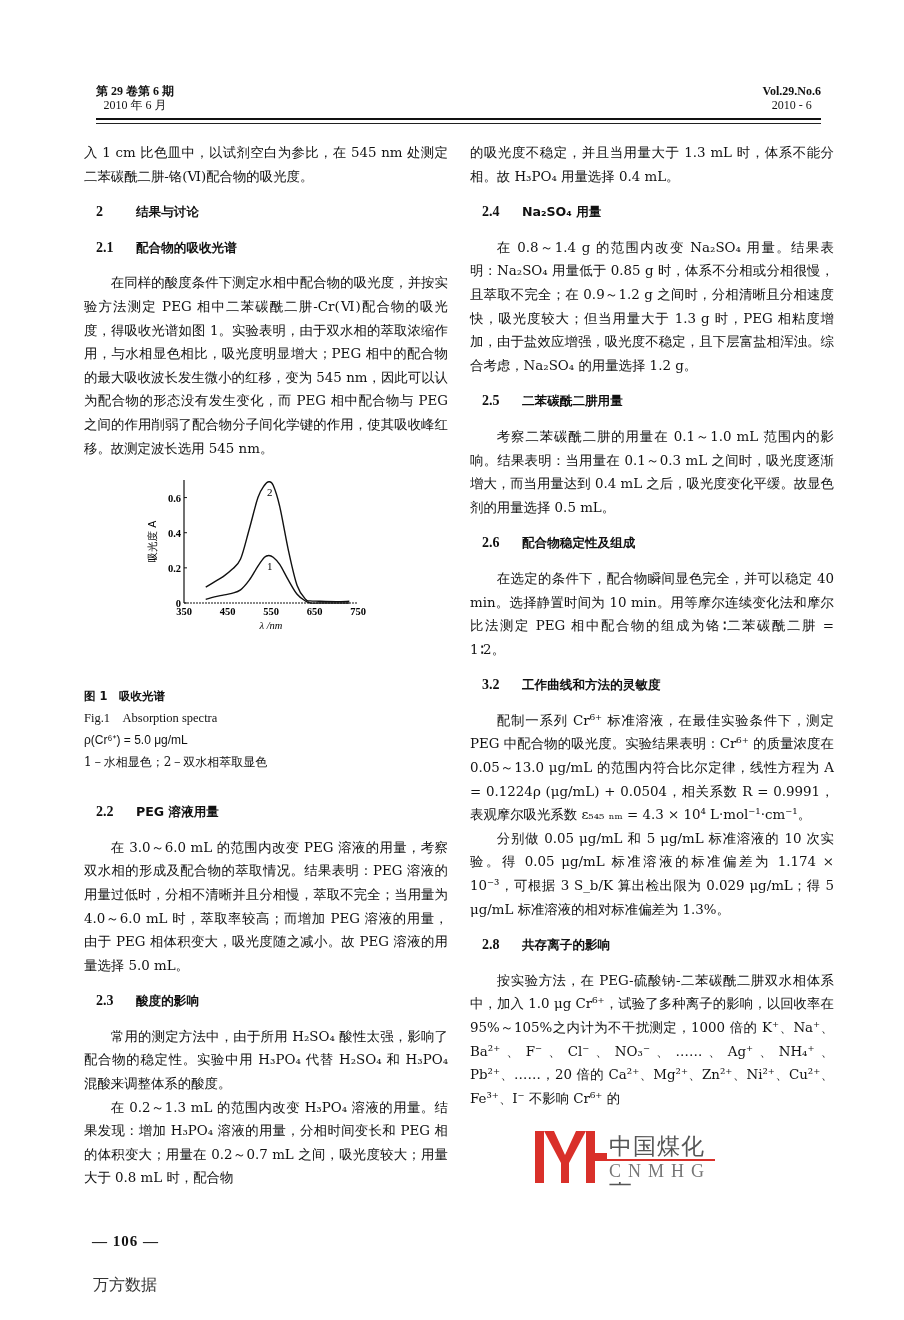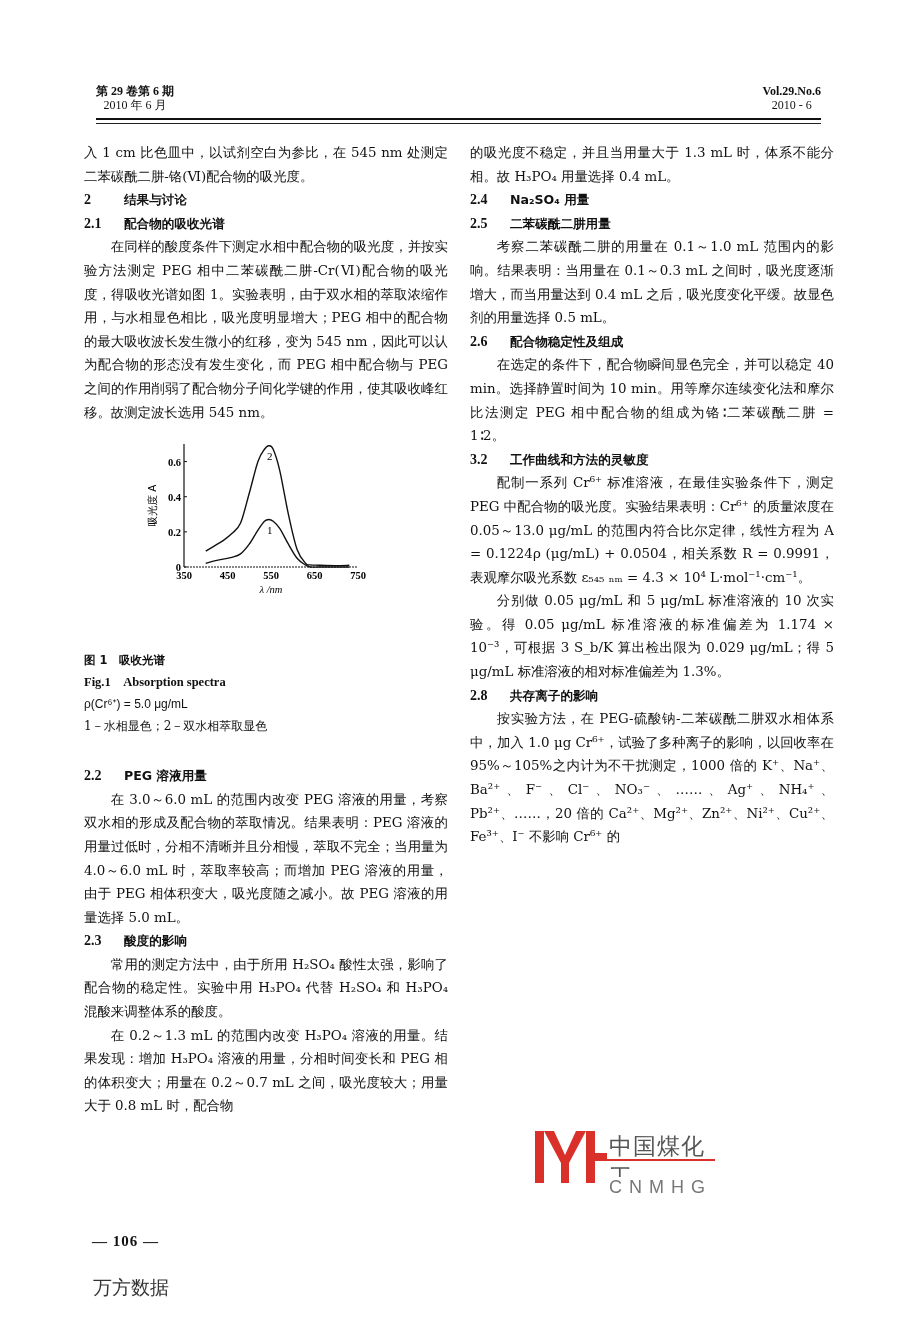--- a/index.html
+++ b/index.html
@@ -14,39 +14,39 @@
   .hdr .r { right: 0; text-align: center; font-weight: bold; }
   .hdr .r .sub { font-weight: normal; }
   .rule1 { position: absolute; top: 118px; left: 96px; width: 725px; height: 2px; background: #111; }
   .rule2 { position: absolute; top: 123px; left: 96px; width: 725px; height: 1px; background: #222; }
 
   .col { position: absolute; top: 141px; width: 364px; font-size: 13.4px; line-height: 23.6px; }
   .col.left { left: 84px; }
   .col.right { left: 470px; }
   .p { text-align: justify; text-align-last: left; margin: 0; }
   .ind { text-indent: 2em; }
-  .h1, .h2 { font-family: "DejaVu Sans", "Liberation Sans", sans-serif; font-weight: bold; font-size: 12.6px; margin: 0; }
+  .h1, .h2 { font-family: "DejaVu Sans", "Liberation Sans", sans-serif; font-weight: bold; font-size: 12.6px; margin: 12px; }
   .h2 .num, .h1 .num { display: inline-block; width: 40px; font-family: "Liberation Serif", serif; font-size: 14px; }
 
   .figure { position: relative; height: 400px; }
   #chart { position: absolute; left: 56px; top: 12px; }
   .cap { position: absolute; left: 0; width: 364px; text-align: left; font-size: 12px; line-height: 21px; }
   .cap.c1 { top: 226px; font-family: "DejaVu Sans", sans-serif; font-weight: bold; font-size: 11.5px; }
-  .cap.c2 { top: 248px; font-family: "Liberation Serif", serif; font-weight: bold; font-size: 12.5px; }
+  .cap.c2 { top: 248px; font-family: "Liberation Serif", serif; font-weight: normal; font-size: 12.5px; }
   .cap.c3 { top: 270px; font-family: Liberation Sans, sans-serif; }
   .cap.c4 { top: 292px; }
 
   .folio { position: absolute; top: 1233px; left: 92px; font-size: 15px; font-family: "Liberation Serif", serif; font-weight: bold; letter-spacing: 1px; }
-  .wm { position: absolute; top: 1275px; left: 93px; font-family: "DejaVu Sans", sans-serif; font-size: 19px; color: #333; }
+  .wm { position: absolute; top: 1275px; left: 93px; font-family: "DejaVu Sans", sans-serif; font-size: 16px; color: #333; }
 
   .logo { position: absolute; left: 535px; top: 1127px; width: 195px; height: 56px; background: rgba(255,255,255,0.0); }
   .logo .mark { position: absolute; left: 0; top: 0; width: 82px; height: 56px; }
   .logo .cn { position: absolute; left: 72px; top: 4px; font-family: "DejaVu Sans", sans-serif; font-size: 23px; color: #555; background: #fff; padding: 0 2px; letter-spacing: 1px; }
   .logo .line { position: absolute; left: 72px; top: 32px; width: 108px; height: 2px; background: #d9302a; }
-  .logo .en { position: absolute; left: 72px; top: 50px; font-family: Liberation Sans, sans-serif; font-size: 18px; color: #777; letter-spacing: 7px; background: #fff; padding: 0 2px; }
+  .logo .en { position: absolute; left: 72px; top: 34px; font-family: Liberation Serif, serif; font-size: 18px; color: #777; letter-spacing: 7px; background: #fff; padding: 0 2px; }
 </style>
 </head>
 <body>
 
 <div class="hdr">
   <div class="l">
     <div>第 29 卷第 6 期</div>
     <div class="sub">2010 年 6 月</div>
   </div>
   <div class="r">
@@ -96,20 +96,21 @@
   <p class="h2" style="margin-top:-60px"><span class="num">2.2</span><span>PEG 溶液用量</span></p>
   <p class="p ind">在 3.0～6.0 mL 的范围内改变 PEG 溶液的用量，考察双水相的形成及配合物的萃取情况。结果表明：PEG 溶液的用量过低时，分相不清晰并且分相慢，萃取不完全；当用量为 4.0～6.0 mL 时，萃取率较高；而增加 PEG 溶液的用量，由于 PEG 相体积变大，吸光度随之减小。故 PEG 溶液的用量选择 5.0 mL。</p>
   <p class="h2"><span class="num">2.3</span><span>酸度的影响</span></p>
   <p class="p ind">常用的测定方法中，由于所用 H₂SO₄ 酸性太强，影响了配合物的稳定性。实验中用 H₃PO₄ 代替 H₂SO₄ 和 H₃PO₄ 混酸来调整体系的酸度。</p>
   <p class="p ind">在 0.2～1.3 mL 的范围内改变 H₃PO₄ 溶液的用量。结果发现：增加 H₃PO₄ 溶液的用量，分相时间变长和 PEG 相的体积变大；用量在 0.2～0.7 mL 之间，吸光度较大；用量大于 0.8 mL 时，配合物</p>
 </div>
 
 <div class="col right">
   <p class="p">的吸光度不稳定，并且当用量大于 1.3 mL 时，体系不能分相。故 H₃PO₄ 用量选择 0.4 mL。</p>
   <p class="h2"><span class="num">2.4</span><span>Na₂SO₄ 用量</span></p>
+  <p class="p ind">在 0.8～1.4 g 的范围内改变 Na₂SO₄ 用量。结果表明：Na₂SO₄ 用量低于 0.85 g 时，体系不分相或分相很慢，且萃取不完全；在 0.9～1.2 g 之间时，分相清晰且分相速度快，吸光度较大；但当用量大于 1.3 g 时，PEG 相粘度增加，由于盐效应增强，吸光度不稳定，且下层富盐相浑浊。综合考虑，Na₂SO₄ 的用量选择 1.2 g。</p>
   <p class="h2"><span class="num">2.5</span><span>二苯碳酰二肼用量</span></p>
   <p class="p ind">考察二苯碳酰二肼的用量在 0.1～1.0 mL 范围内的影响。结果表明：当用量在 0.1～0.3 mL 之间时，吸光度逐渐增大，而当用量达到 0.4 mL 之后，吸光度变化平缓。故显色剂的用量选择 0.5 mL。</p>
   <p class="h2"><span class="num">2.6</span><span>配合物稳定性及组成</span></p>
   <p class="p ind">在选定的条件下，配合物瞬间显色完全，并可以稳定 40 min。选择静置时间为 10 min。用等摩尔连续变化法和摩尔比法测定 PEG 相中配合物的组成为铬∶二苯碳酰二肼 = 1∶2。</p>
   <p class="h2"><span class="num">3.2</span><span>工作曲线和方法的灵敏度</span></p>
   <p class="p ind">配制一系列 Cr⁶⁺ 标准溶液，在最佳实验条件下，测定 PEG 中配合物的吸光度。实验结果表明：Cr⁶⁺ 的质量浓度在 0.05～13.0 μg/mL 的范围内符合比尔定律，线性方程为 A = 0.1224ρ (μg/mL) + 0.0504，相关系数 R = 0.9991，表观摩尔吸光系数 ε₅₄₅ ₙₘ = 4.3 × 10⁴ L·mol⁻¹·cm⁻¹。</p>
   <p class="p ind">分别做 0.05 μg/mL 和 5 μg/mL 标准溶液的 10 次实验。得 0.05 μg/mL 标准溶液的标准偏差为 1.174 × 10⁻³，可根据 3 S_b/K 算出检出限为 0.029 μg/mL；得 5 μg/mL 标准溶液的相对标准偏差为 1.3%。</p>
   <p class="h2"><span class="num">2.8</span><span>共存离子的影响</span></p>
   <p class="p ind">按实验方法，在 PEG-硫酸钠-二苯碳酰二肼双水相体系中，加入 1.0 μg Cr⁶⁺，试验了多种离子的影响，以回收率在 95%～105%之内计为不干扰测定，1000 倍的 K⁺、Na⁺、Ba²⁺、F⁻、Cl⁻、NO₃⁻、……、Ag⁺、NH₄⁺、Pb²⁺、……，20 倍的 Ca²⁺、Mg²⁺、Zn²⁺、Ni²⁺、Cu²⁺、Fe³⁺、I⁻ 不影响 Cr⁶⁺ 的</p>
 </div>

